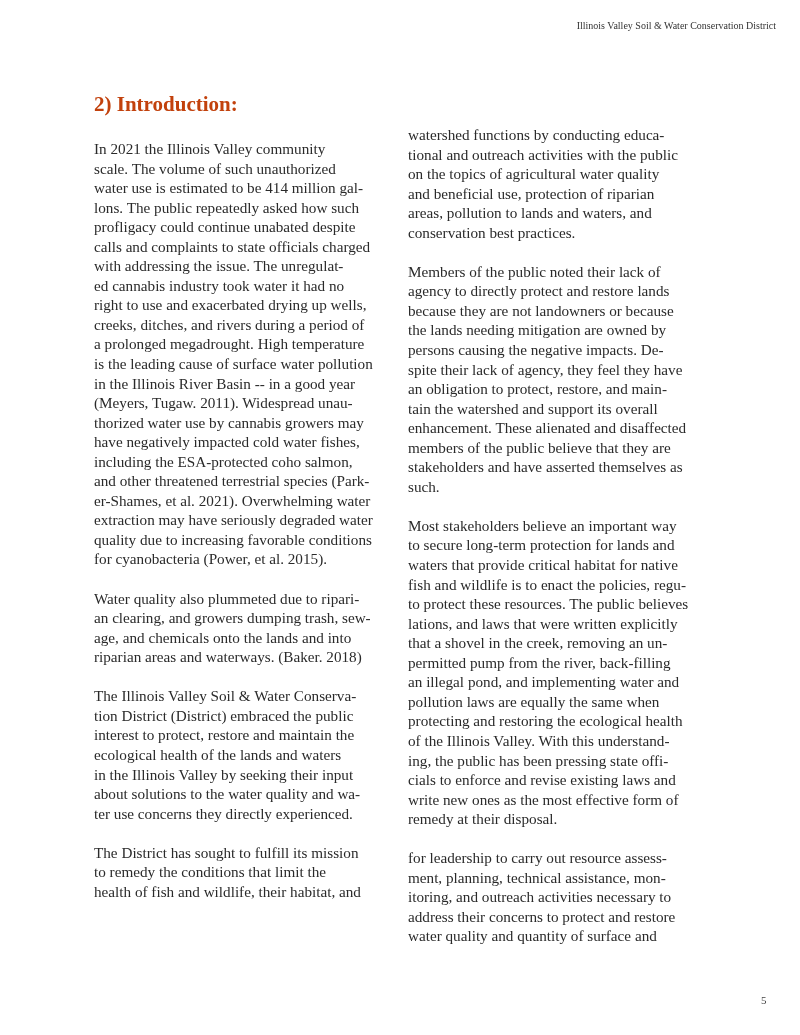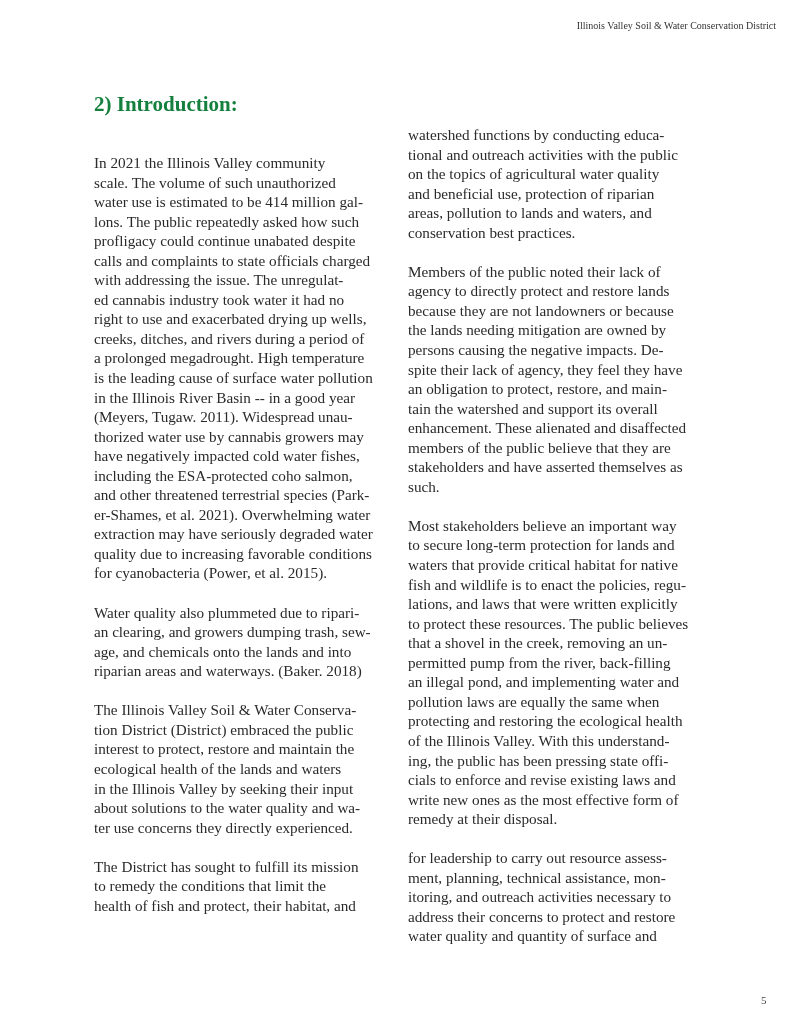--- a/index.html
+++ b/index.html
@@ -17,22 +17,22 @@
       font-size: 11px; color: #444;
     }
     .col {
       position: absolute; top: 88px;
       font-size: 15.2px; line-height: 19.55px;
       white-space: nowrap;
     }
     .col-left { left: 94px; width: 302px; }
     .col-right { left: 408px; width: 302px; top: 90px; margin-top: 35px; }
     .heading {
-      font-size: 21px; font-weight: bold; margin: 3px 0 14px 0; line-height: 26px;
-      color: #15803d;
+      font-size: 21px; font-weight: bold; margin: 3px 0 0 0; line-height: 26px;
+      color: #c2410c;
     }
     .para { margin: 0 0 19.55px 0; }
     .line { display: block; height: 19.55px; }
     .heading-gap { height: 22px; }
   </style>
 </head>
 <body>
 
 <div class="running-header">Illinois Valley Soil &amp; Water Conservation District</div>
 
@@ -75,21 +75,21 @@
         <span class="line">tion District (District) embraced the public</span>
         <span class="line">interest to protect, restore and maintain the</span>
         <span class="line">ecological health of the lands and waters</span>
         <span class="line">in the Illinois Valley by seeking their input</span>
         <span class="line">about solutions to the water quality and wa-</span>
         <span class="line">ter use concerns they directly experienced.</span>
       </p>
       <p class="para">
         <span class="line">The District has sought to fulfill its mission</span>
         <span class="line">to remedy the conditions that limit the</span>
-        <span class="line">health of fish and protect, their habitat, and</span>
+        <span class="line">health of fish and wildlife, their habitat, and</span>
       </p>
     </div>
 </div>
 
 <div class="col col-right">
   <div class="paras">
       <p class="para">
         <span class="line">watershed functions by conducting educa-</span>
         <span class="line">tional and outreach activities with the public</span>
         <span class="line">on the topics of agricultural water quality</span>
@@ -109,22 +109,22 @@
         <span class="line">enhancement. These alienated and disaffected</span>
         <span class="line">members of the public believe that they are</span>
         <span class="line">stakeholders and have asserted themselves as</span>
         <span class="line">such.</span>
       </p>
       <p class="para">
         <span class="line">Most stakeholders believe an important way</span>
         <span class="line">to secure long-term protection for lands and</span>
         <span class="line">waters that provide critical habitat for native</span>
         <span class="line">fish and wildlife is to enact the policies, regu-</span>
+        <span class="line">to protect these resources. The public believes</span>
         <span class="line">lations, and laws that were written explicitly</span>
-        <span class="line">to protect these resources. The public believes</span>
         <span class="line">that a shovel in the creek, removing an un-</span>
         <span class="line">permitted pump from the river, back-filling</span>
         <span class="line">an illegal pond, and implementing water and</span>
         <span class="line">pollution laws are equally the same when</span>
         <span class="line">protecting and restoring the ecological health</span>
         <span class="line">of the Illinois Valley. With this understand-</span>
         <span class="line">ing, the public has been pressing state offi-</span>
         <span class="line">cials to enforce and revise existing laws and</span>
         <span class="line">write new ones as the most effective form of</span>
         <span class="line">remedy at their disposal.</span>

